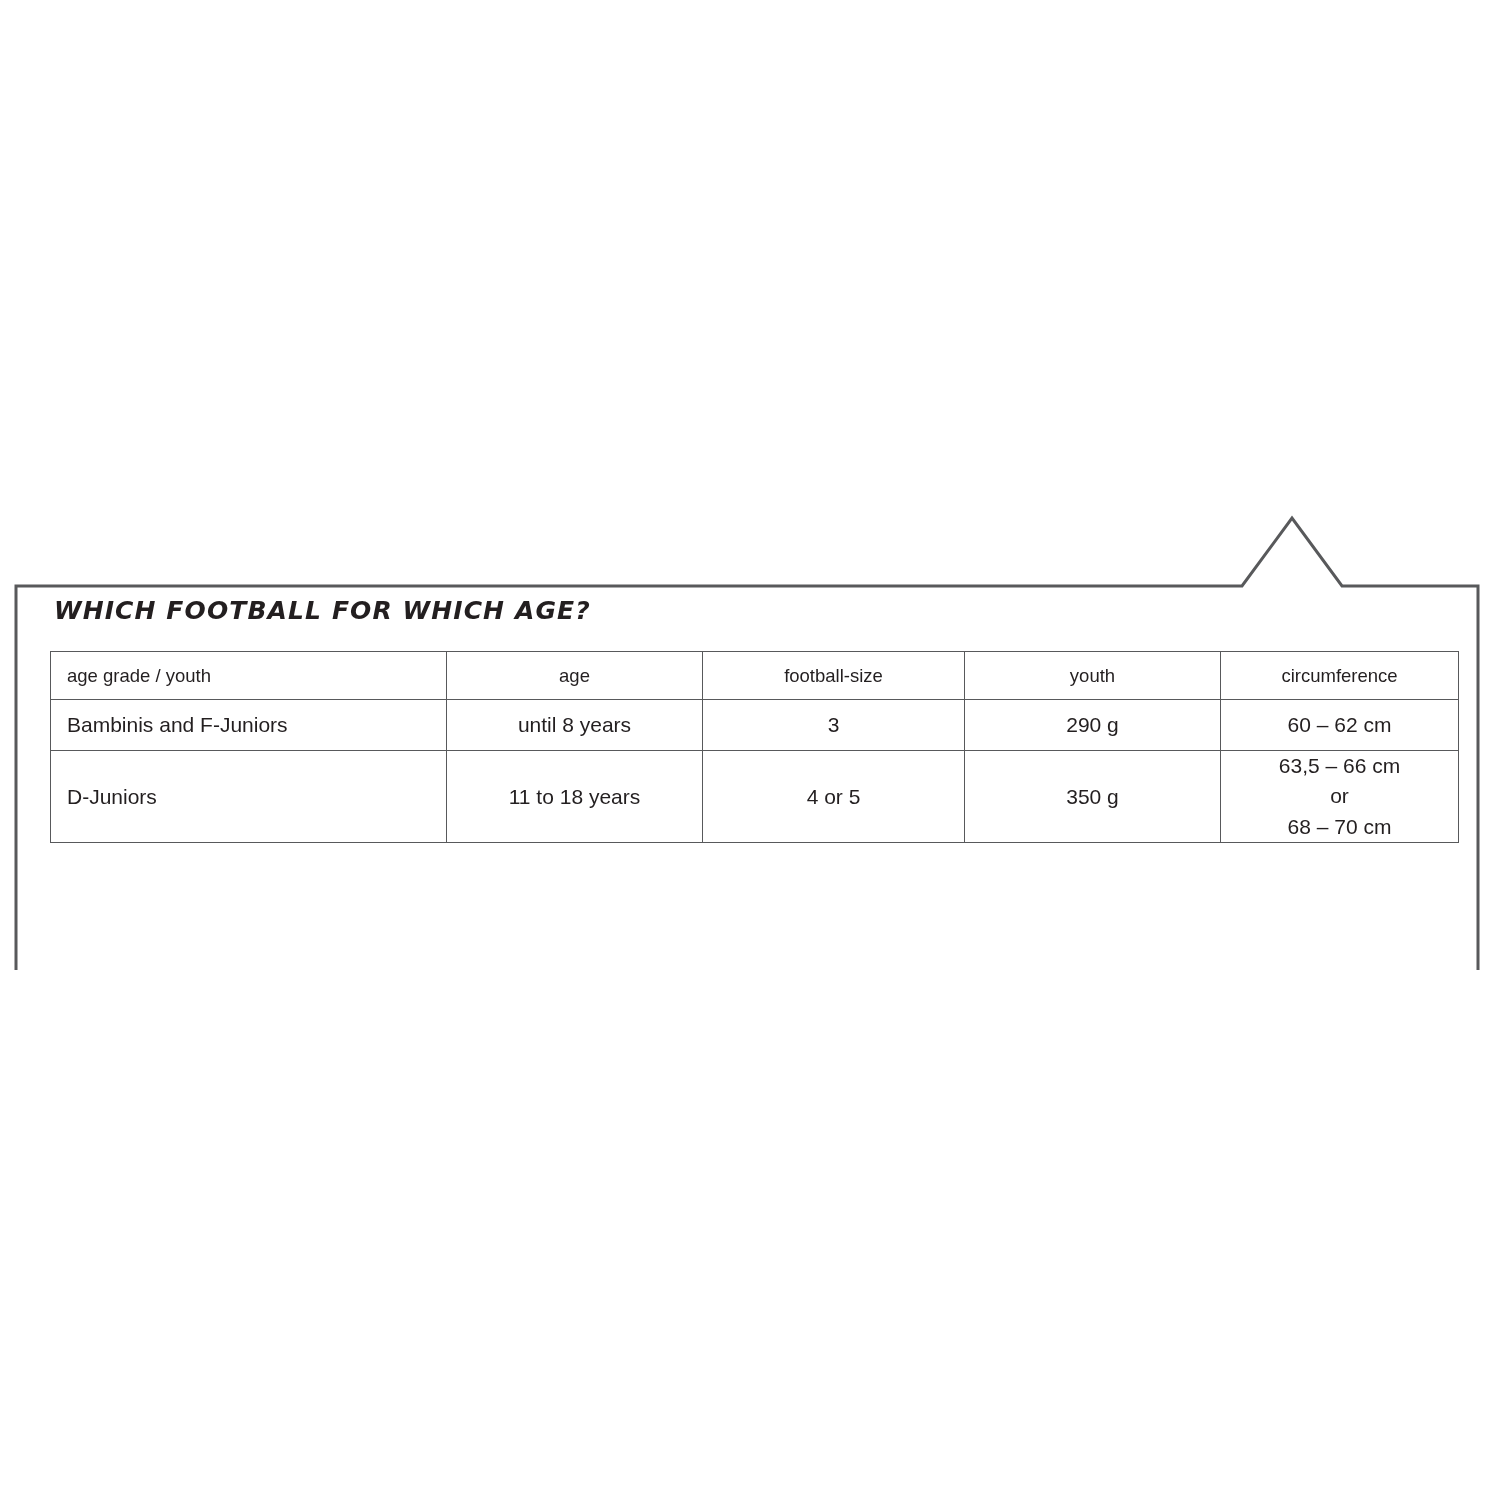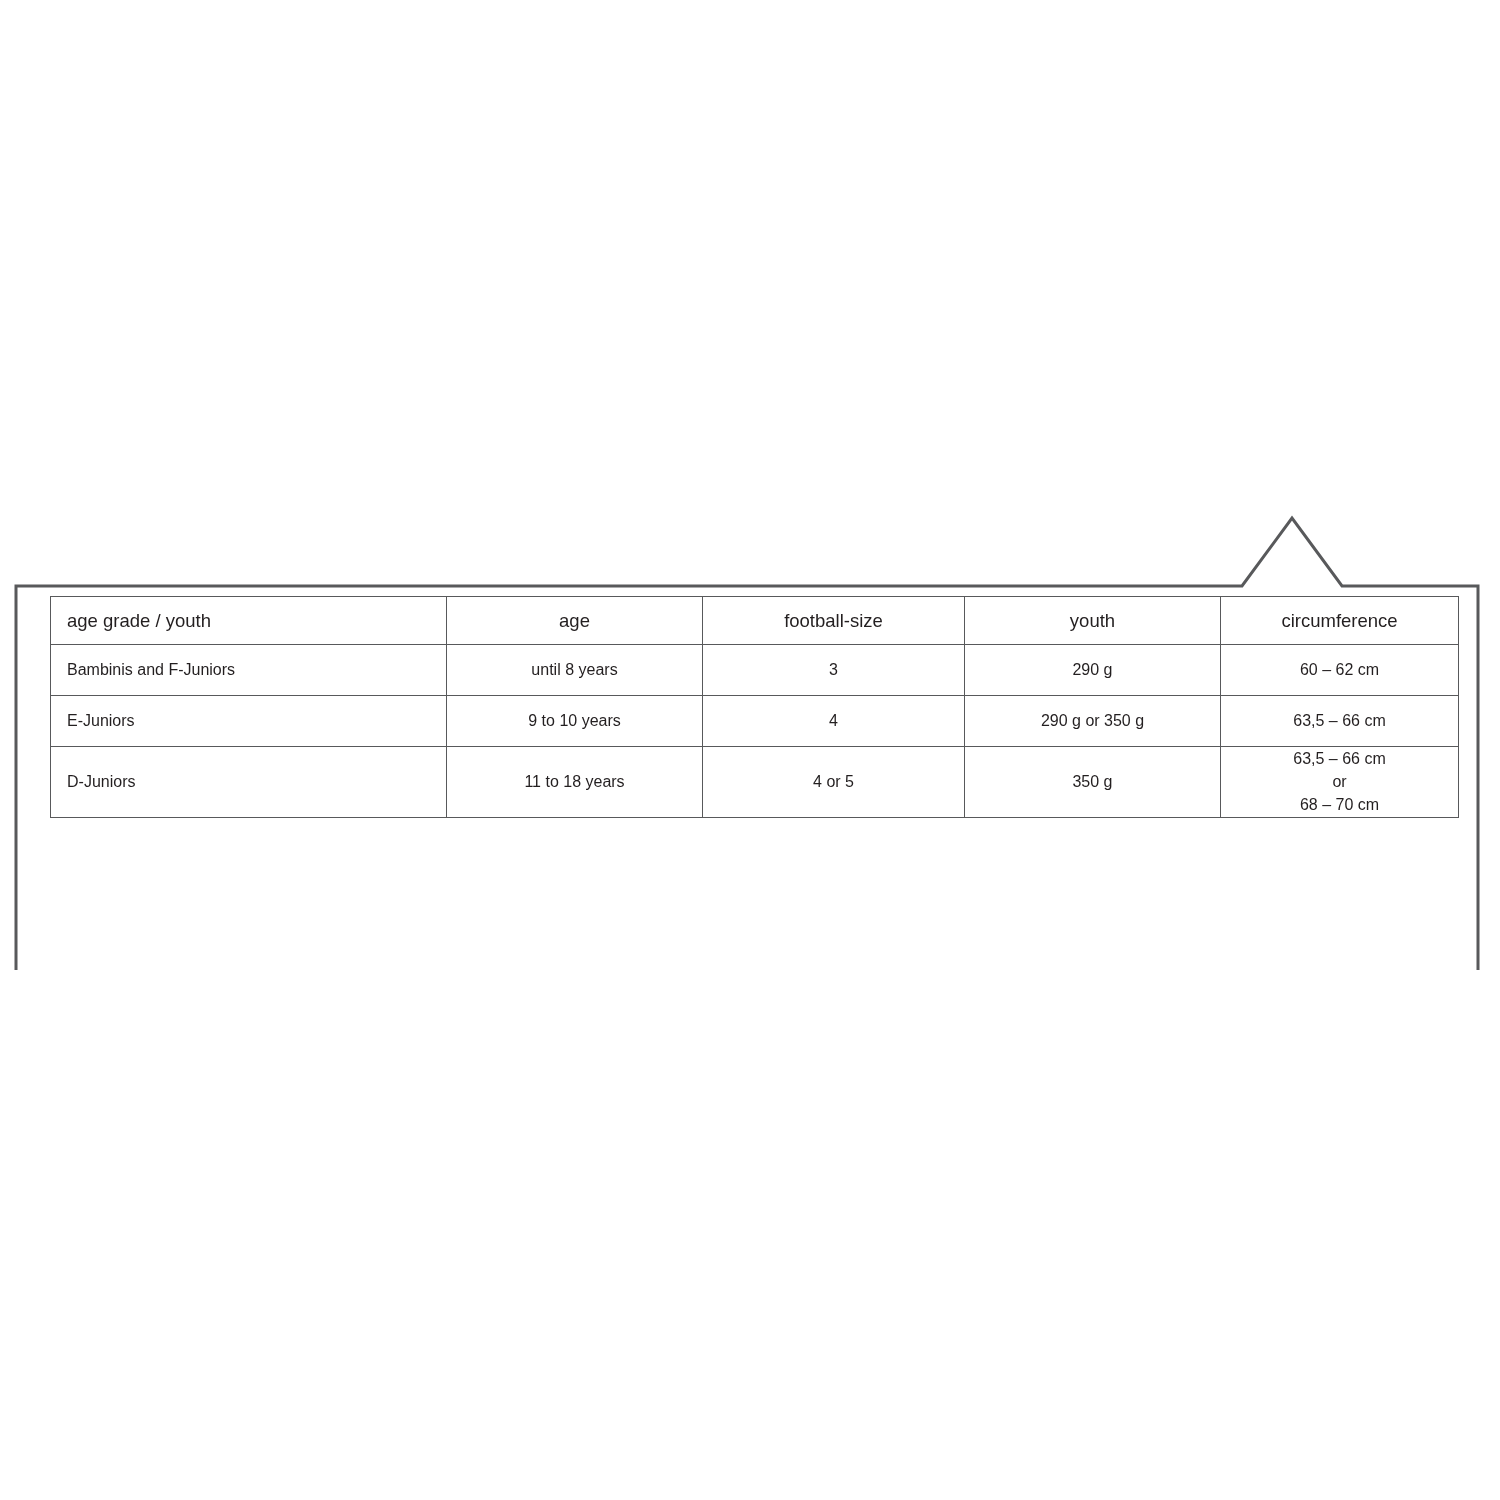--- a/index.html
+++ b/index.html
@@ -54,21 +54,21 @@
   }
 
   table.ball-table {
     border-collapse: collapse;
     width: 1408px;
     table-layout: fixed;
   }
   table.ball-table td,
   table.ball-table th {
     border: 1px solid #58595b;
-    font-size: 16px;
+    font-size: 21px;
     color: #231f20;
     font-weight: normal;
     padding: 0;
     vertical-align: middle;
   }
   table.ball-table thead th {
     height: 47px;
     font-weight: normal;
     font-size: 18.5px;
     text-align: center;
@@ -106,20 +106,21 @@
              L 2 78
              L 1228 78
              L 1278 10
              L 1328 78
              L 1464 78
              L 1464 462" fill="#ffffff" stroke="#58595b" stroke-width="3" stroke-linejoin="miter" vector-effect="non-scaling-stroke"></path>
   </svg>
 
   <div class="panel-content">
 
+    <div id="panel-title">WHICH FOOTBALL FOR WHICH AGE?</div>
 
     <table class="ball-table">
       <colgroup>
         <col class="col-0">
           <col class="col-1">
           <col class="col-2">
           <col class="col-3">
           <col class="col-4">
       </colgroup>
       <thead>
@@ -133,27 +134,20 @@
       </thead>
       <tbody>
         <tr>
           <td class="left-cell">Bambinis and F-Juniors</td>
           <td>until 8 years</td>
           <td>3</td>
           <td>290 g</td>
           <td>60 – 62 cm</td>
         </tr>
         <tr>
-          <td class="left-cell">E-Juniors</td>
-          <td>9 to 10 years</td>
-          <td>4</td>
-          <td>290 g or 350 g</td>
-          <td>63,5 – 66 cm</td>
-        </tr>
-        <tr>
           <td class="left-cell">D-Juniors</td>
           <td>11 to 18 years</td>
           <td>4 or 5</td>
           <td>350 g</td>
           <td class="multiline">63,5 – 66 cm<br>or<br>68 – 70 cm</td>
         </tr>
       </tbody>
     </table>
 
   </div>

